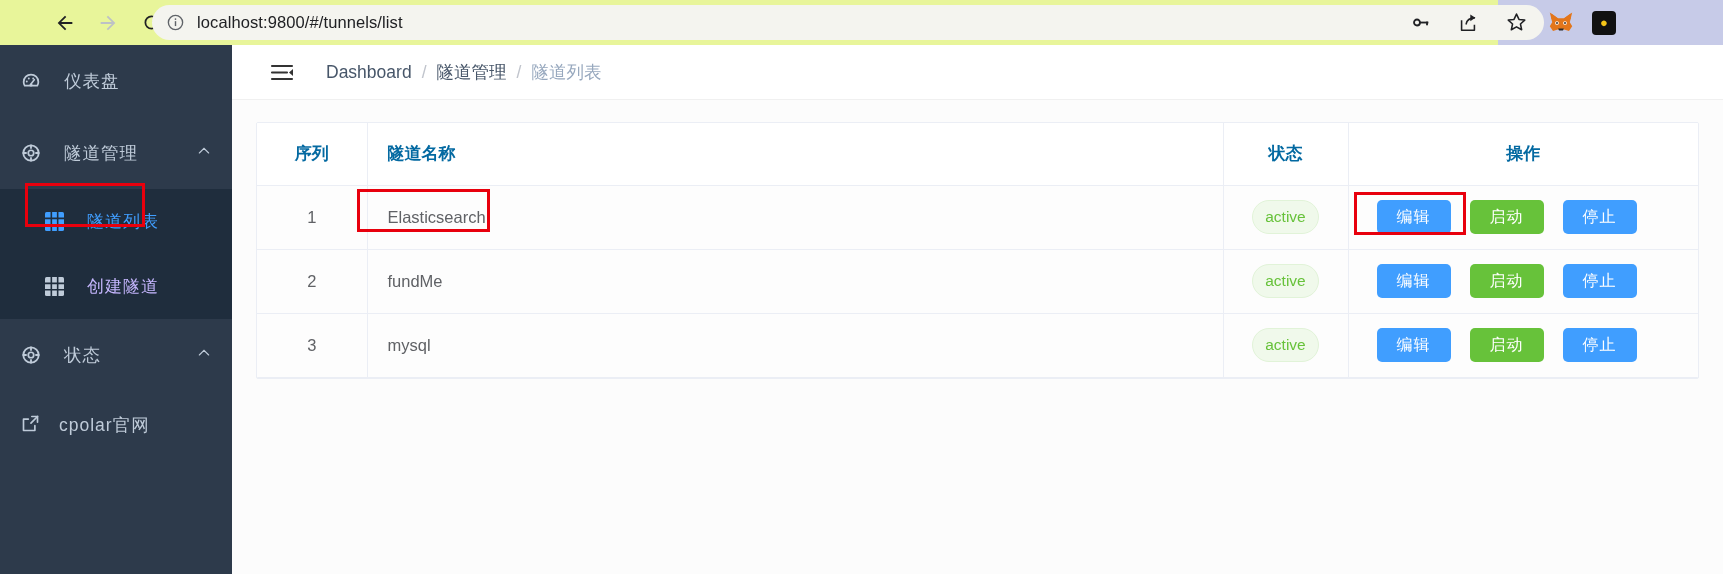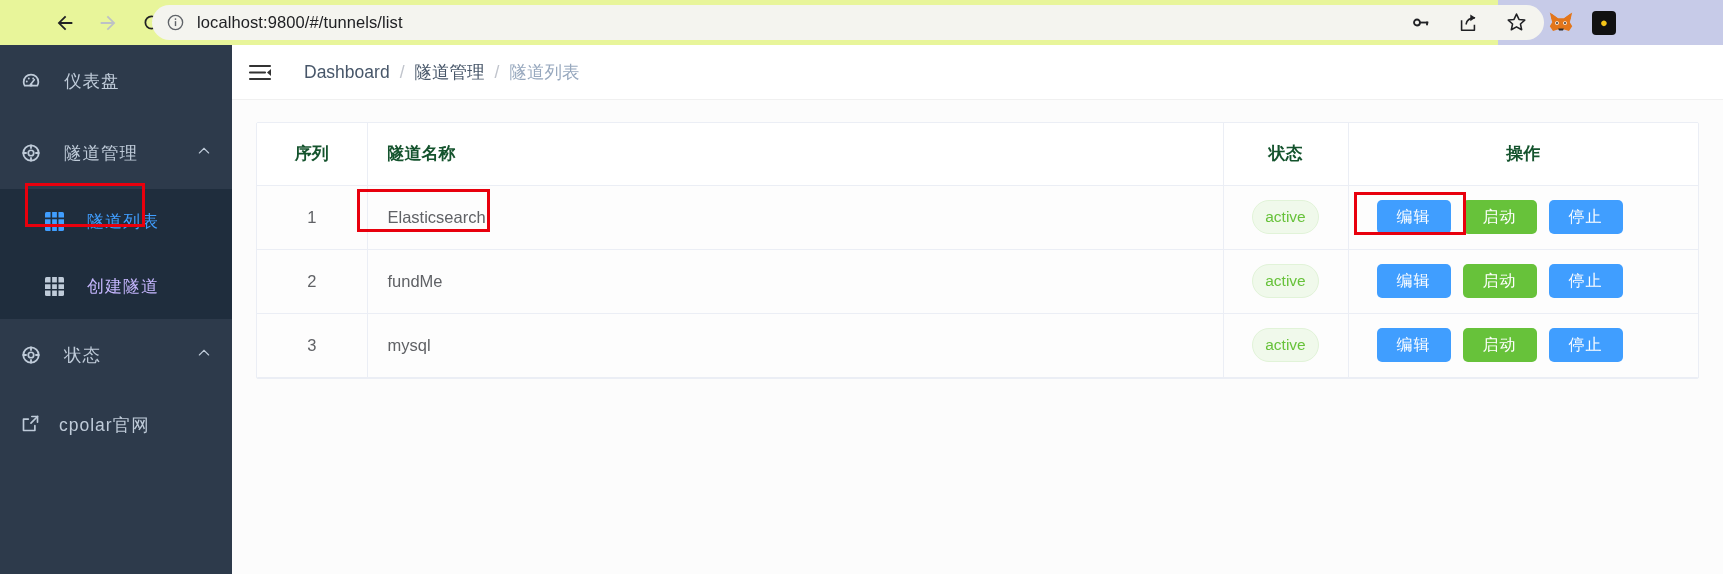--- a/index.html
+++ b/index.html
@@ -102,21 +102,21 @@
   .ext-link-item .mi-label { margin-left: 18px; font-size: 17.5px; color: #bfcbd9; letter-spacing: 1px; }
 
   
   .main {
     position: absolute; left: 232px; top: 45px;
     width: 1491px; height: 529px;
     background: #ffffff;
   }
   .navbar {
     height: 55px; background: #fff;
-    display: flex; align-items: center; padding-left: 16px;
+    display: flex; align-items: center; padding-left: 38px;
     border-bottom: 1px solid #f0f0f0;
   }
   .hamburger { cursor: pointer; display: flex; align-items: center; }
   .breadcrumb {
     margin-left: 32px; display: flex; align-items: center;
     font-size: 17.5px; color: #475669; white-space: nowrap;
   }
   .bc-item { color: #475669; cursor: pointer; }
   .bc-item.last { color: #97a8be; cursor: default; }
   .bc-sep { margin: 0 10px; color: #c0c4cc; }
@@ -124,21 +124,21 @@
   .content-wrap {
     padding: 22px 24px 0 24px;
     background: #fcfcfc; min-height: 474px;
   }
   .card {
     background: #fff; border: 1px solid #ebeef5;
     border-radius: 2px; overflow: hidden;
   }
   table.tunnels { width: 100%; border-collapse: collapse; table-layout: fixed; }
   table.tunnels th {
-    height: 62px; font-size: 17px; font-weight: bold; color: #14532d;
+    height: 62px; font-size: 17px; font-weight: bold; color: #0369a1;
     border-bottom: 1px solid #ebeef5; background: #fff;
   }
   table.tunnels td {
     height: 64px; font-size: 16.5px; color: #606266;
     border-bottom: 1px solid #ebeef5; background: #fdfdfd;
   }
   table.tunnels tr:last-child td { border-bottom: 1px solid #ebeef5; }
   .col-seq { width: 110px; text-align: center; }
   .col-name { text-align: left; padding-left: 20px; }
   .col-status { width: 125px; text-align: center; }
@@ -147,21 +147,21 @@
   th.col-ops { text-align: center; }
   .vdiv-name { border-left: 1px solid #ebeef5; }
   .vdiv-status { border-left: 1px solid #ebeef5; }
   .vdiv-ops { border-left: 1px solid #ebeef5; }
 
   .tag-active {
     display: inline-block; padding: 0 12px; height: 34px; line-height: 32px;
     font-size: 15.5px; border-radius: 17px;
     background: #f0f9eb; border: 1px solid #e1f3d8; color: #67c23a;
   }
-  .ops-cell { display: flex; align-items: flex-start; gap: 12px; padding-left: 28px; }
+  .ops-cell { display: flex; align-items: flex-start; gap: 19px; padding-left: 28px; }
   .btn {
     border: none; border-radius: 5px; color: #fff;
     font-size: 16px; font-family: "Liberation Sans", sans-serif;
     padding: 0 20px; height: 34px; cursor: pointer;
     white-space: nowrap; letter-spacing: 1px;
   }
   .btn-primary { background: #409eff; }
   .btn-success { background: #67c23a; }
 
   

